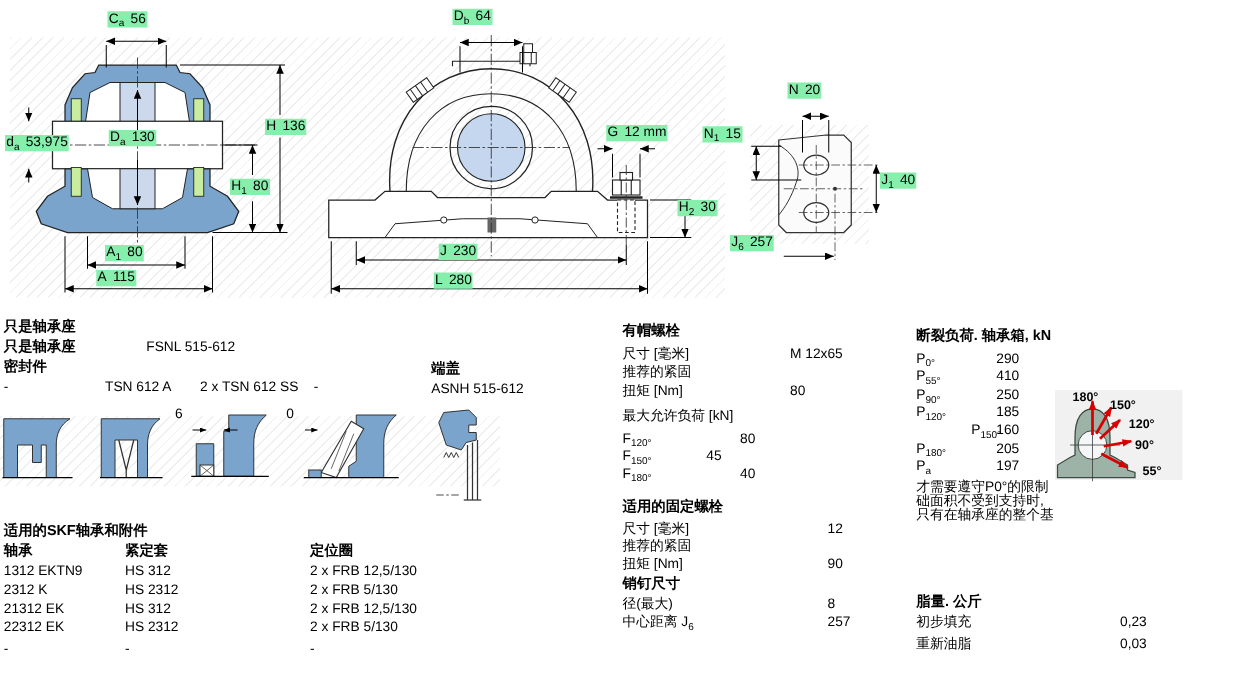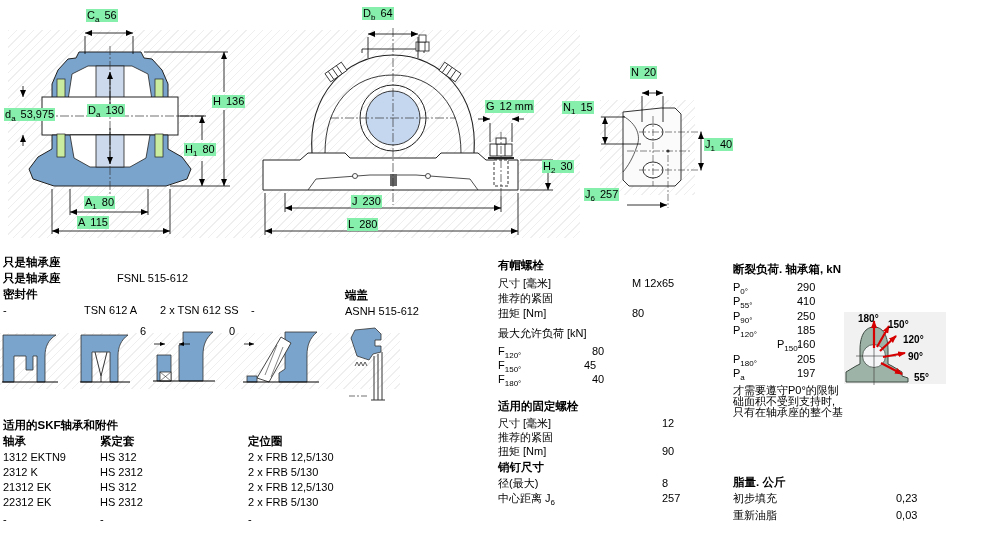--- a/index.html
+++ b/index.html
@@ -256,21 +256,21 @@
   <span class="t b" style="left:498px;top:259px">有帽螺栓</span>
   <span class="t" style="left:498px;top:277px">尺寸 [毫米]</span>
   <span class="t" style="left:632px;top:277px">M 12x65</span>
   <span class="t" style="left:498px;top:292px">推荐的紧固</span>
   <span class="t" style="left:498px;top:307px">扭矩 [Nm]</span>
   <span class="t" style="left:632px;top:307px">80</span>
   <span class="t" style="left:498px;top:327px">最大允许负荷 [kN]</span>
   <span class="t" style="left:498px;top:345px"><span>F</span><sub>120°</sub></span>
   <span class="t" style="left:592px;top:345px">80</span>
   <span class="t" style="left:498px;top:359px"><span>F</span><sub>150°</sub></span>
-  <span class="t" style="left:584px;top:359px">45</span>
+  <span class="t" style="left:565px;top:359px">45</span>
   <span class="t" style="left:498px;top:373px"><span>F</span><sub>180°</sub></span>
   <span class="t" style="left:592px;top:373px">40</span>
 
   <span class="t b" style="left:498px;top:400px">适用的固定螺栓</span>
   <span class="t" style="left:498px;top:417px">尺寸 [毫米]</span>
   <span class="t" style="left:662px;top:417px">12</span>
   <span class="t" style="left:498px;top:431px">推荐的紧固</span>
   <span class="t" style="left:498px;top:445px">扭矩 [Nm]</span>
   <span class="t" style="left:662px;top:445px">90</span>
 

